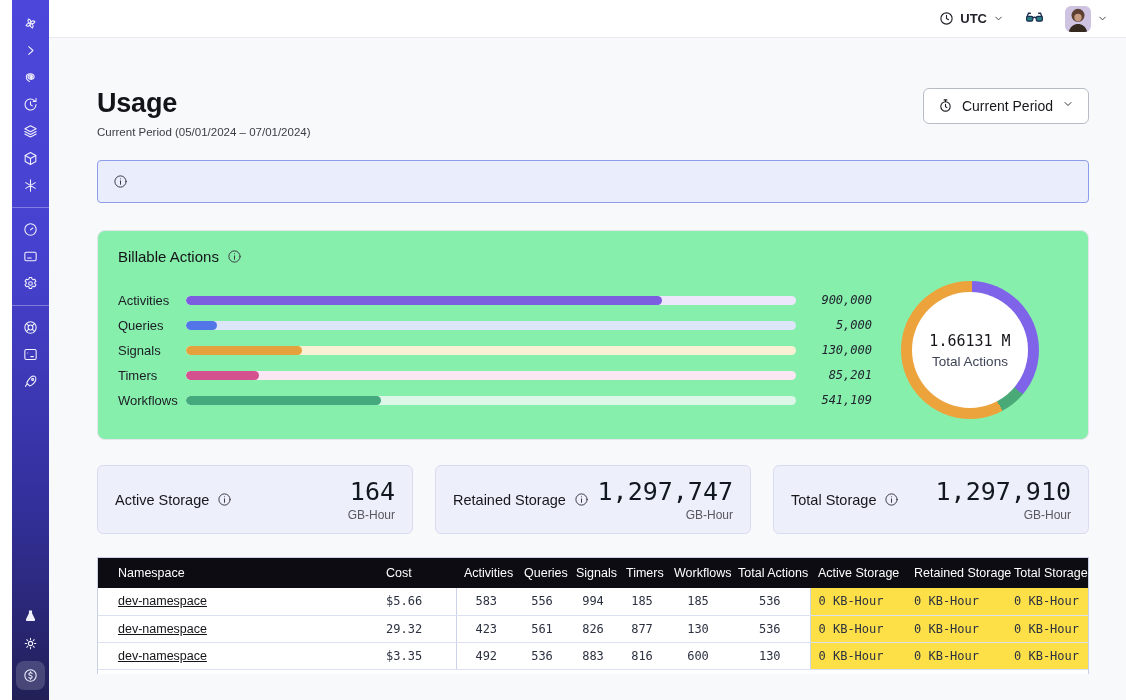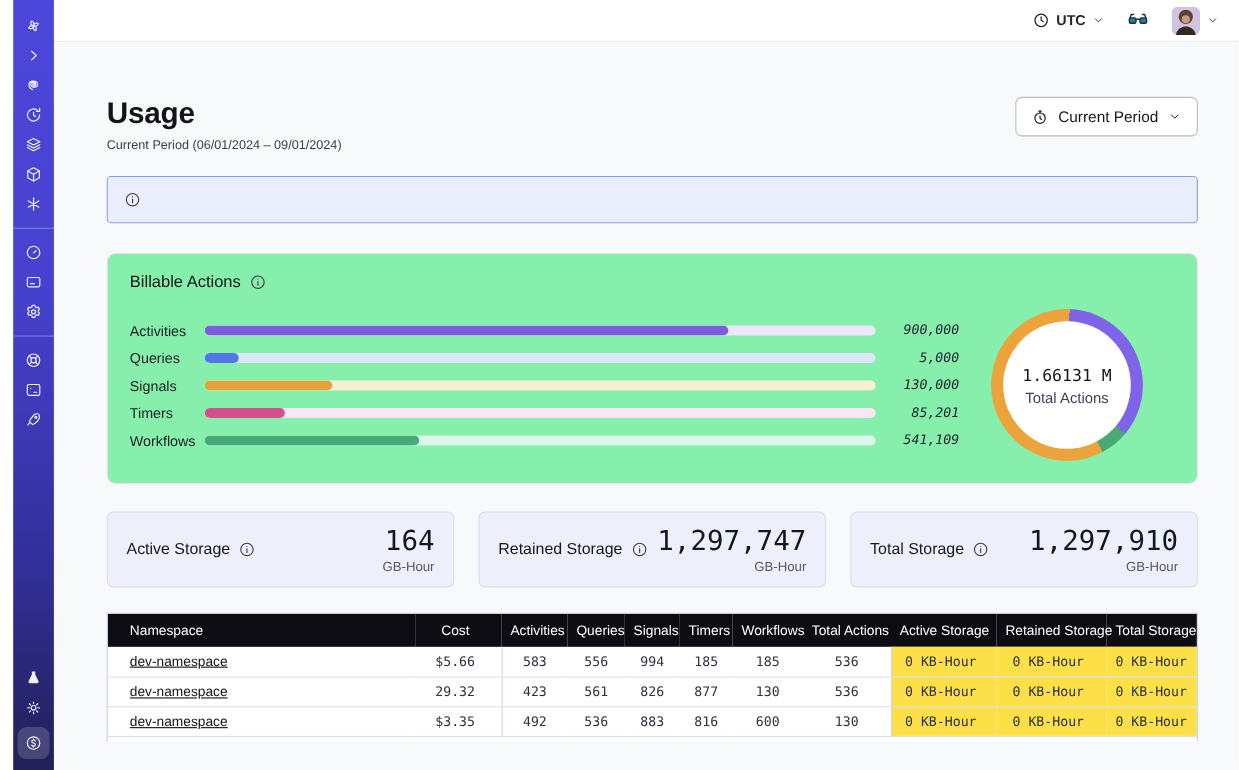--- a/index.html
+++ b/index.html
@@ -25,21 +25,21 @@
   .avatar-wrap { display:flex; align-items:center; gap:6px; cursor:pointer; }
   .avatar { width:26px; height:26px; border-radius:6px; overflow:hidden; display:block; }
 
   
   .content { position:absolute; left:49px; right:0; top:38px; bottom:0;
     background:#f8f9fb; padding:0 37px 0 48px; overflow:hidden; }
 
   .page-head { margin-top:50px; display:flex; justify-content:space-between; align-items:flex-start; }
   h1 { font-size:27px; font-weight:600; color:#141418; letter-spacing:-.2px; }
   .subtitle { margin-top:7px; font-size:11.5px; color:#3c3c45; }
-  .period-btn { display:flex; align-items:center; gap:9px; background:#fff; border:1px solid #b8bbc8;
+  .period-btn { display:flex; gap:9px; background:#fff; border:1px solid #b8bbc8;
     border-radius:6px; padding:9px 14px; font-size:14px; font-weight:500; color:#17171c; cursor:pointer; }
   .period-btn svg { stroke:#17171c; fill:none; stroke-width:1.7; stroke-linecap:round; stroke-linejoin:round; }
 
   .banner { margin-top:22px; background:#e9edfc; border:1px solid #8c9ee9; border-radius:4px;
     padding:13px 15px; font-size:13px; color:#17171d; display:flex; align-items:center; gap:8px; }
   .info-ic { width:15px; height:15px; flex:0 0 auto; stroke:#3a3a44; fill:none; stroke-width:1.6; stroke-linecap:round; }
 
   .card { margin-top:27px; background:#86efac; border:1px solid #e4e4eb; border-radius:8px; padding:17px 20px 20px; }
   .card-title-row { display:flex; align-items:center; gap:8px; font-size:15px; font-weight:500; color:#141418; }
   .tabs { margin-top:13px; display:inline-flex; border:1px solid #b4b9c6; border-radius:5px; overflow:hidden; }
@@ -66,21 +66,21 @@
     padding:11px 17px; display:flex; align-items:center; justify-content:space-between; }
   .storage-label { display:flex; align-items:center; gap:8px; font-size:14.5px; color:#17171c; }
   .storage-num { text-align:right; }
   .storage-val { font-size:25px; color:#12181f; }
   .storage-unit { font-size:12px; color:#57575f; margin-top:2px; }
 
   .table-wrap { margin-top:23px; height:117px; overflow:hidden; border:1px solid #c9cfe4; border-bottom:none; background:#fff; }
   table { width:100%; border-collapse:collapse; table-layout:fixed; }
   thead th { background:#0c0c12; color:#fff; font-size:12.5px; font-weight:500; height:30px; padding:0 8px; white-space:nowrap; }
   th.l, td.l { text-align:left; padding-left:20px;margin-top:31px; }
-  th.r, td.r { text-align:center; padding-right:14px;margin-top:34px; }
+  th.r, td.r { text-align:left; padding-right:14px;margin-top:34px; }
   th.c, td.c { text-align:center; }
   tbody td { height:27px; font-size:12px; color:#2c3140; border-bottom:1px solid #dbe0f2; padding:0 8px; white-space:nowrap; }
   tbody td.ns { font-family:"Liberation Sans",sans-serif; font-size:12.5px; }
   tbody td.ns a { color:#131318; text-decoration:underline; cursor:pointer; }
   td.group-start, th.group-start { border-left:1px solid #ccd2e8; }
   tbody td.store { background:#fde047; }
 </style>
 </head>
 <body>
 
@@ -224,21 +224,21 @@
         <path d="M6 9l6 6 6-6"></path>
       </svg>
   </div>
 </header>
 
 <main class="content">
 
   <div class="page-head">
     <div>
       <h1>Usage</h1>
-      <div class="subtitle">Current Period (06/01/2024 – 09/01/2024)</div>
+      <div class="subtitle">Current Period (05/01/2024 – 07/01/2024)</div>
     </div>
     <button class="period-btn">
       <svg width="15" height="15" viewBox="0 0 24 24">
           <circle cx="12" cy="13.5" r="7.5"></circle>
           <path d="M12 10v3.8l2.2 1.6M9.8 3h4.4M12 3v3"></path>
         </svg>
       <span>Current Period</span>
       <svg class="chev" width="12" height="12" viewBox="0 0 24 24" style="stroke:#17171c">
           <path d="M6 9l6 6 6-6"></path>
         </svg>

